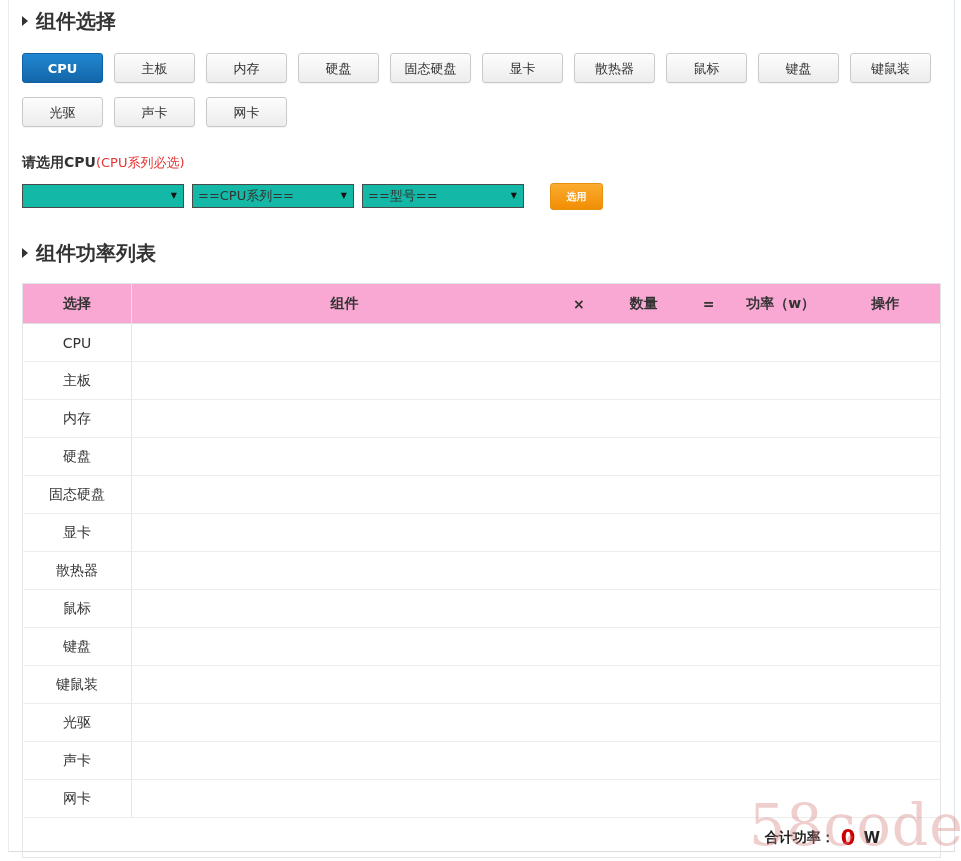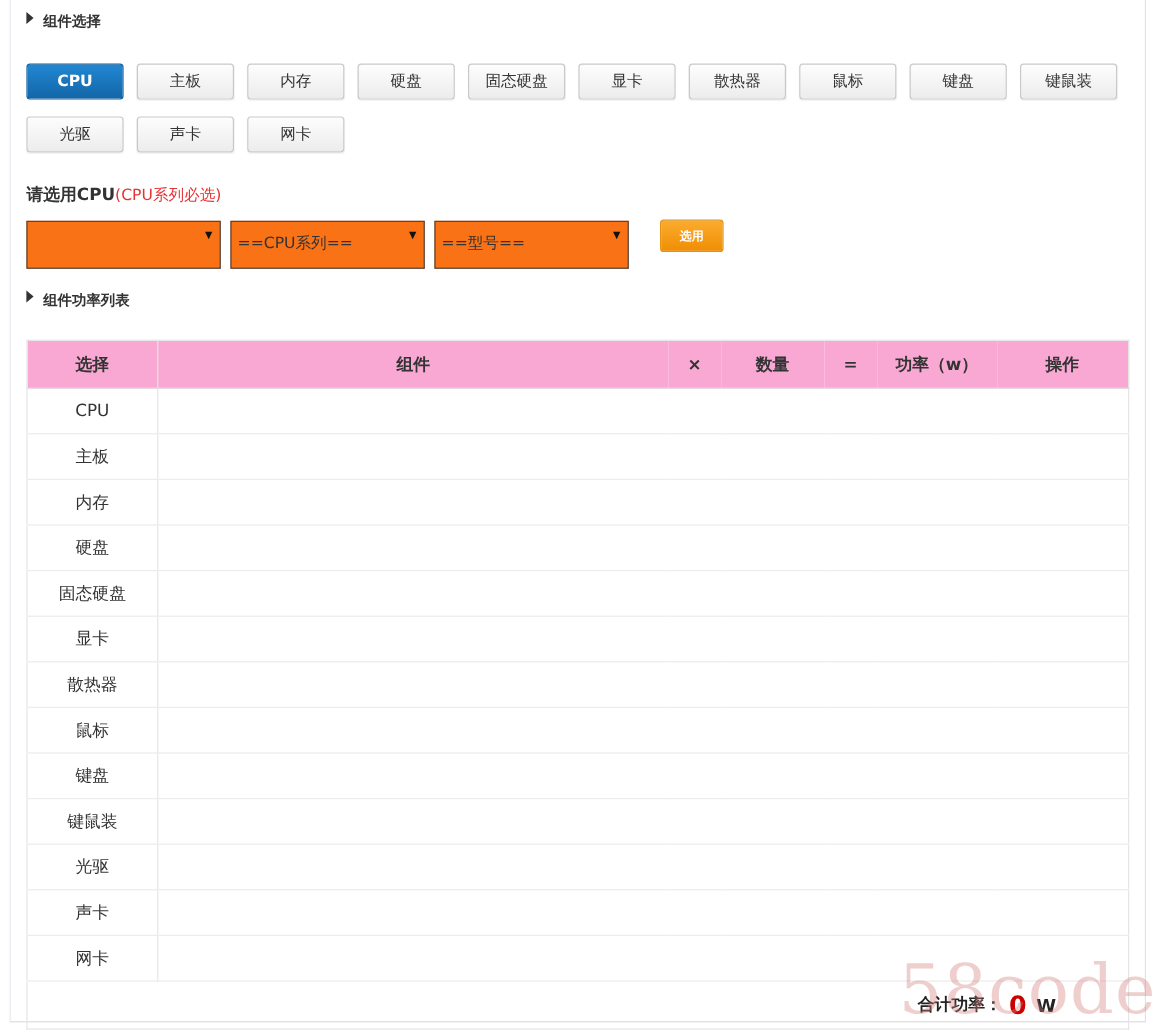--- a/index.html
+++ b/index.html
@@ -14,22 +14,22 @@
     width:947px; height:852px;
     margin-left:8px;
     border-left:1px solid #e7edf1;
     border-right:1px solid #dce5eb;
     border-bottom:1px solid #dcdcdc;
     padding:10px 0 0 13px;
     background:#fff;
   }
   
   .section-title {
-    display:flex; 
-    font-size:12px; font-weight:bold; color:#333;
+    display:flex; align-items:center;
+    font-size:20px; font-weight:bold; color:#333;
     height:22px;
     font-family:Liberation Serif, serif;
   }
   .tri {
     width:0; height:0; display:inline-block;
     border-left:6px solid #333;
     border-top:5px solid transparent;
     border-bottom:5px solid transparent;
     margin-right:8px;
   }
@@ -51,23 +51,23 @@
     border:1px solid #1061a3;
     color:#fff; font-weight:bold;
     box-shadow:none;
   }
   
   .picker-label { margin-top:27px; font-size:14px; font-weight:bold; height:18px; }
   .picker-hint { color:#e53333; font-weight:normal; font-size:13px; margin-left:0; }
   .picker-row { margin-top:11px; display:flex; align-items:center; height:27px; }
   .sel-wrap { position:relative; width:162px; height:26px; margin-right:8px; }
   .sel-wrap select {
-    width:100%; height:40px;
+    width:100%; height:24px;
     border:1px solid #4a4a4a; border-radius:0;
-    background:#f97316; color:#333; font-size:13px;
+    background:#14b8a6; color:#333; font-size:13px;
     padding:0 22px 0 5px;
     appearance:none; -webkit-appearance:none; -moz-appearance:none;
     font-family:inherit;
   }
   .sel-arrow {
     position:absolute; right:7px; top:8px;
     font-size:8px; color:#111; pointer-events:none; line-height:1;
   }
   .apply-btn {
     width:53px; height:27px; margin-left:18px;

